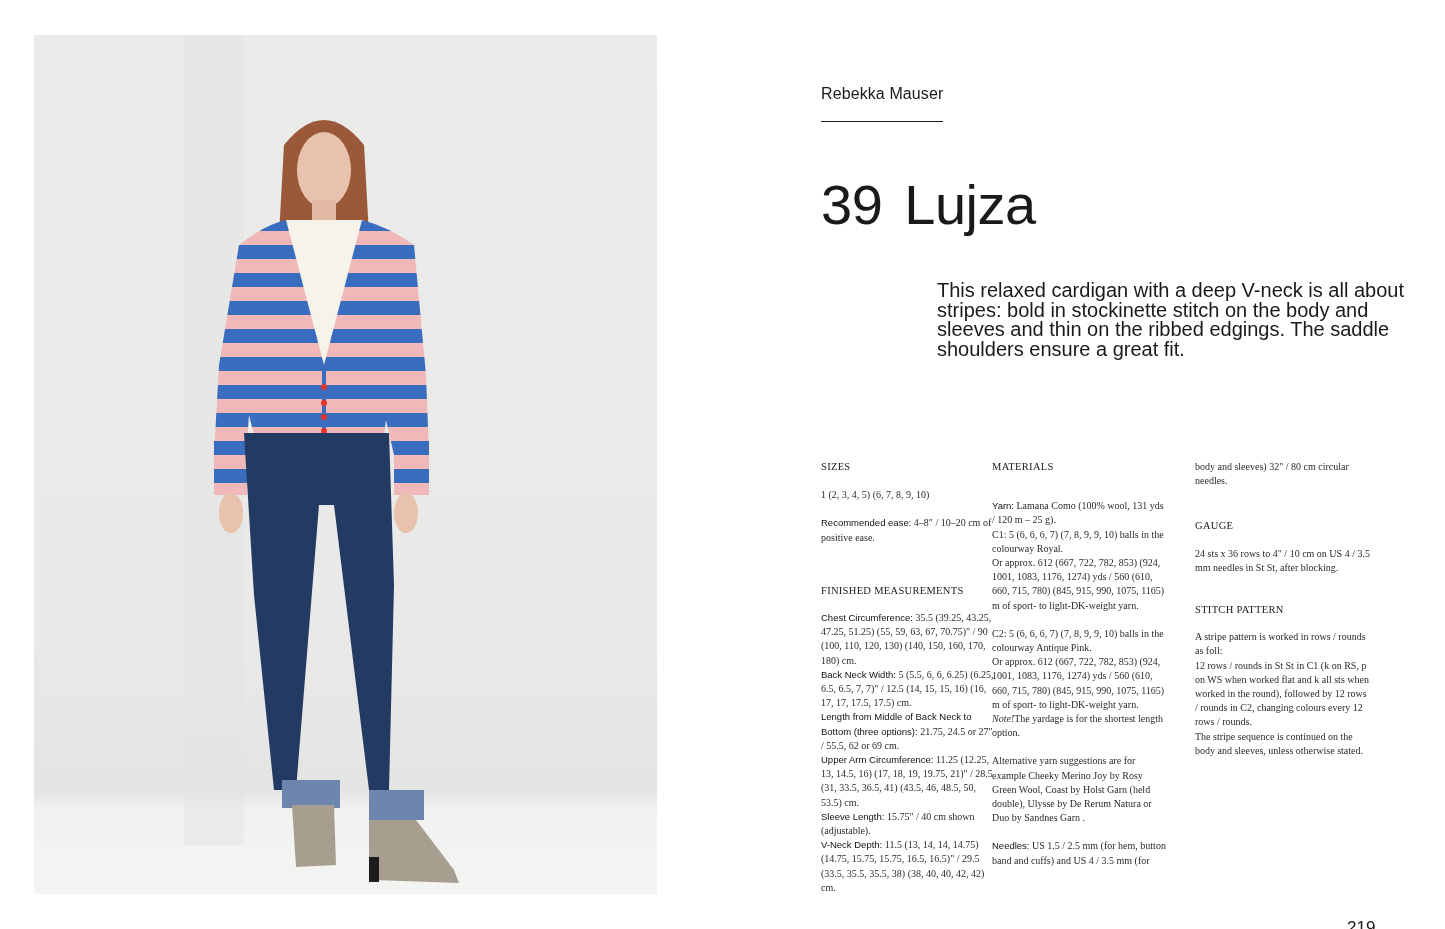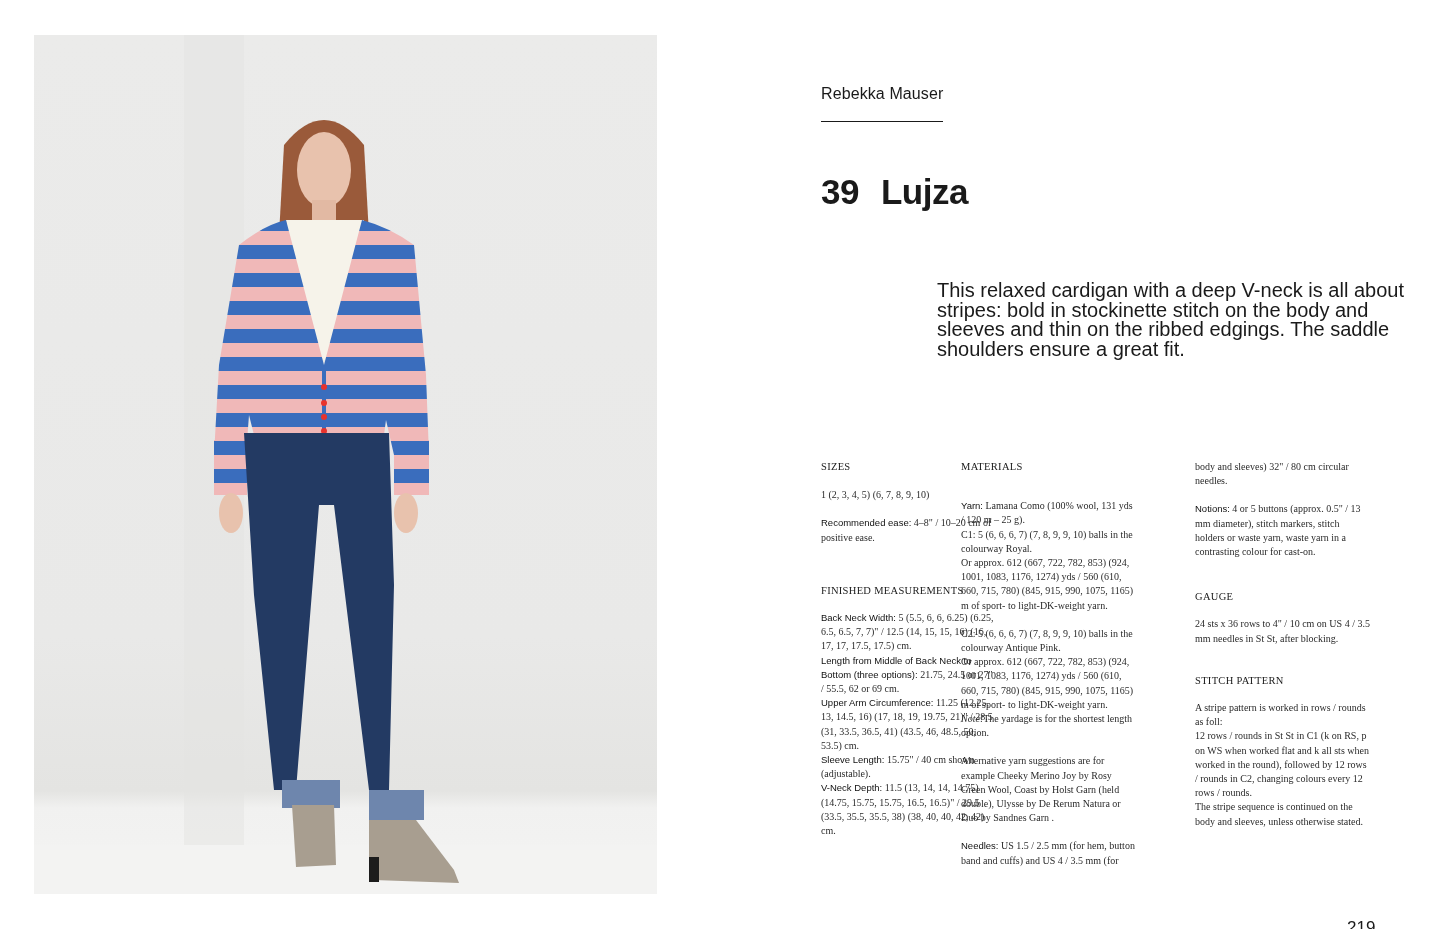--- a/index.html
+++ b/index.html
@@ -13,30 +13,30 @@
     overflow:hidden;
   }
   .photo svg { position:absolute; left:0; top:0; }
   .sans { font-family:"Liberation Sans", sans-serif; }
 
   .author {
     position:absolute; left:821px; top:85px; font-size:16px; padding-bottom:18px;
     border-bottom:1px solid #1a1a1a; letter-spacing:0.1px;
   }
   .title {
-    position:absolute; left:821px; top:172px; font-size:35px; font-weight:700; letter-spacing:-0.5px;
+    position:absolute; left:821px; top:172px; font-size:56px; font-weight:400; letter-spacing:-0.5px;
     white-space:nowrap;
   }
   .title .num { margin-right:22px; }
   .intro {
     position:absolute; left:937px; top:253px; width:470px; font-size:20px; line-height:19.5px;margin-top:28px;
   }
   .col { position:absolute; width:176px; font-size:10px; line-height:14.2px; }
   .col1 { left:821px; top:460px; }
-  .col2 { left:961px; top:460px; }
+  .col2 { left:992px; top:460px; }
   .col3 { left:1195px; top:460px; }
   .head { font-family:Liberation Serif, serif; font-size:10.5px; letter-spacing:0.3px; margin:0; }
   .p { font-family:"Liberation Serif", serif; margin:0; color:#2a2a2a; }
   .lbl { font-family:"Liberation Sans", sans-serif; color:#111; font-size:9.5px; }
   .it { font-style:italic; }
   .pageno { position:absolute; left:1347px; top:918px; font-size:17px; }
 </style>
 </head>
 <body>
 
@@ -95,20 +95,21 @@
 
 <div class="col col1">
   <p class="head">SIZES</p>
   <p class="p" style="margin-top:14px">1 (2, 3, 4, 5) (6, 7, 8, 9, 10)</p>
   <p class="p" style="margin-top:14px">
     <span class="lbl">Recommended ease:</span>
     <span>4–8" / 10–20 cm of positive ease.</span>
   </p>
   <p class="head" style="margin-top:39px">FINISHED MEASUREMENTS</p>
   <div style="margin-top:13px">
+    <p class="p"><span class="lbl">Chest Circumference:</span> <span>35.5 (39.25, 43.25, 47.25, 51.25) (55, 59, 63, 67, 70.75)" / 90 (100, 110, 120, 130) (140, 150, 160, 170, 180) cm.</span></p>
     <p class="p"><span class="lbl">Back Neck Width:</span> <span>5 (5.5, 6, 6, 6.25) (6.25, 6.5, 6.5, 7, 7)" / 12.5 (14, 15, 15, 16) (16, 17, 17, 17.5, 17.5) cm.</span></p>
     <p class="p"><span class="lbl">Length from Middle of Back Neck to Bottom (three options):</span> <span>21.75, 24.5 or 27" / 55.5, 62 or 69 cm.</span></p>
     <p class="p"><span class="lbl">Upper Arm Circumference:</span> <span>11.25 (12.25, 13, 14.5, 16) (17, 18, 19, 19.75, 21)" / 28.5 (31, 33.5, 36.5, 41) (43.5, 46, 48.5, 50, 53.5) cm.</span></p>
     <p class="p"><span class="lbl">Sleeve Length:</span> <span>15.75" / 40 cm shown (adjustable).</span></p>
     <p class="p"><span class="lbl">V-Neck Depth:</span> <span>11.5 (13, 14, 14, 14.75) (14.75, 15.75, 15.75, 16.5, 16.5)" / 29.5 (33.5, 35.5, 35.5, 38) (38, 40, 40, 42, 42) cm.</span></p>
   </div>
 </div>
 
 <div class="col col2">
   <p class="head">MATERIALS</p>
@@ -117,21 +118,20 @@
   <p class="p">Or approx. 612 (667, 722, 782, 853) (924, 1001, 1083, 1176, 1274) yds / 560 (610, 660, 715, 780) (845, 915, 990, 1075, 1165) m of sport- to light-DK-weight yarn.</p>
   <p class="p" style="margin-top:14px">C2: 5 (6, 6, 6, 7) (7, 8, 9, 9, 10) balls in the colourway Antique Pink.</p>
   <p class="p">Or approx. 612 (667, 722, 782, 853) (924, 1001, 1083, 1176, 1274) yds / 560 (610, 660, 715, 780) (845, 915, 990, 1075, 1165) m of sport- to light-DK-weight yarn.</p>
   <p class="p"><span class="it">Note!</span><span>The yardage is for the shortest length option.</span></p>
   <p class="p" style="margin-top:14px">Alternative yarn suggestions are for example Cheeky Merino Joy by Rosy Green Wool, Coast by Holst Garn (held double), Ulysse by De Rerum Natura or Duo by Sandnes Garn .</p>
   <p class="p" style="margin-top:14px"><span class="lbl">Needles:</span> <span>US 1.5 / 2.5 mm (for hem, button band and cuffs) and US 4 / 3.5 mm (for</span></p>
 </div>
 
 <div class="col col3">
   <p class="p">body and sleeves) 32" / 80 cm circular needles.</p>
-  <p class="p" style="margin-top:14px"><span class="lbl">Notions:</span> <span>4 or 5 buttons (approx. 0.5" / 13 mm diameter), stitch markers, stitch holders or waste yarn, waste yarn in a contrasting colour for cast-on.</span></p>
   <p class="head" style="margin-top:31px">GAUGE</p>
   <p class="p" style="margin-top:13px">24 sts x 36 rows to 4" / 10 cm on US 4 / 3.5 mm needles in St St, after blocking.</p>
   <p class="head" style="margin-top:28px">STITCH PATTERN</p>
   <p class="p" style="margin-top:13px">A stripe pattern is worked in rows / rounds as foll:</p>
   <p class="p">12 rows / rounds in St St in C1 (k on RS, p on WS when worked flat and k all sts when worked in the round), followed by 12 rows / rounds in C2, changing colours every 12 rows / rounds.</p>
   <p class="p">The stripe sequence is continued on the body and sleeves, unless otherwise stated.</p>
 </div>
 
 <div class="pageno sans">219</div>
 

